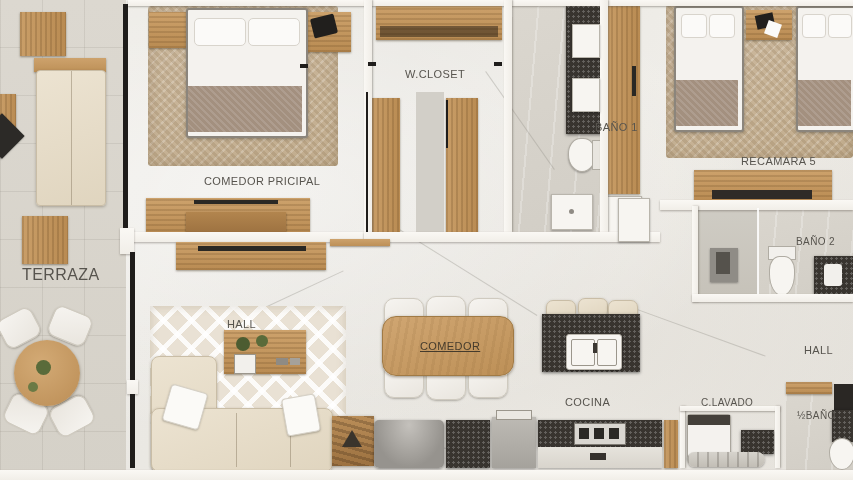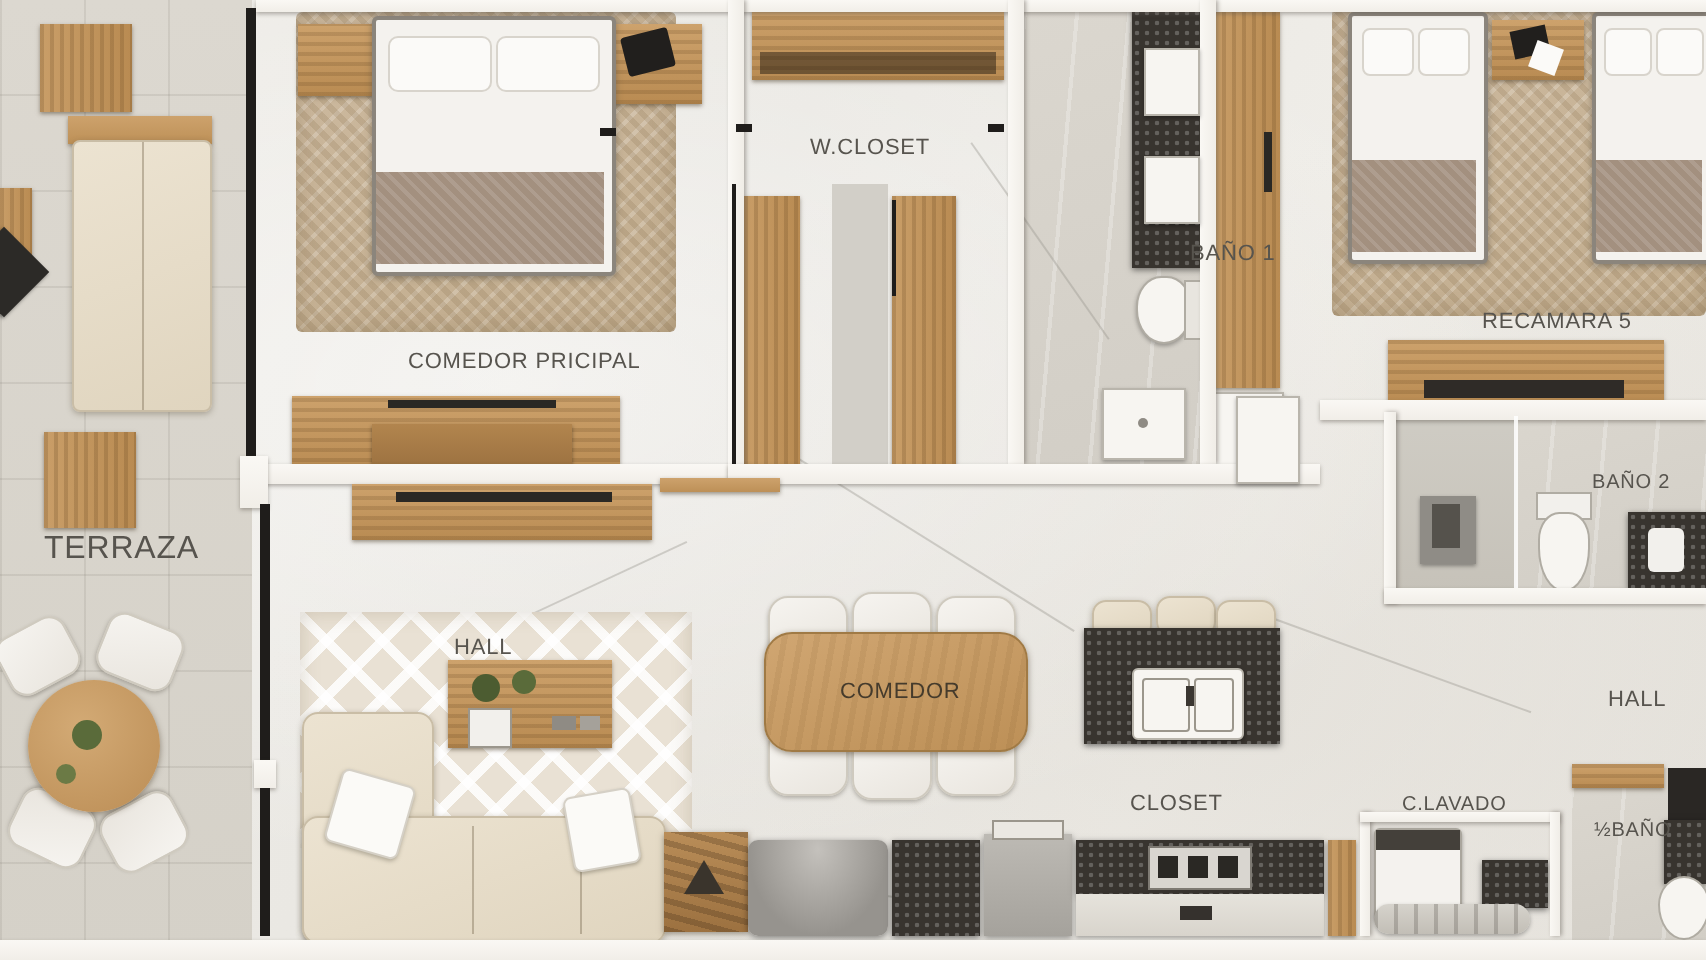--- a/index.html
+++ b/index.html
@@ -257,18 +257,18 @@
   <div class="abs z2" style="left:829px;top:438px;width:24px;height:30px;background:#f7f5f1;border:1px solid #b0aca3;border-radius:50% 50% 50% 50%/45% 45% 55% 55%;"></div>
 
   <span class="lbl" style="left:22px;top:266px;font-size:16px;">TERRAZA</span>
   <span class="lbl" style="left:204px;top:175px;">COMEDOR PRICIPAL</span>
   <span class="lbl" style="left:405px;top:68px;">W.CLOSET</span>
   <span class="lbl" style="left:552px;top:121px;margin-left:43px;">BAÑO 1</span>
   <span class="lbl" style="left:741px;top:155px;">RECAMARA 5</span>
   <span class="lbl" style="left:796px;top:236px;font-size:10px;">BAÑO 2</span>
   <span class="lbl" style="left:804px;top:344px;">HALL</span>
   <span class="lbl" style="left:227px;top:318px;">HALL</span>
-  <span class="lbl lbl-on-wood" style="left:420px;top:340px;">COMEDOR</span>
-  <span class="lbl" style="left:565px;top:396px;">CLOSET</span>
+  <span class="lbl lbl-on-wood" style="left:420px;top:340px;text-decoration:underline;">COMEDOR</span>
+  <span class="lbl" style="left:565px;top:396px;">COCINA</span>
   <span class="lbl" style="left:701px;top:397px;font-size:10px;">C.LAVADO</span>
   <span class="lbl" style="left:797px;top:410px;font-size:10px;">½BAÑO</span>
 
 </div>
 
 </body></html>

